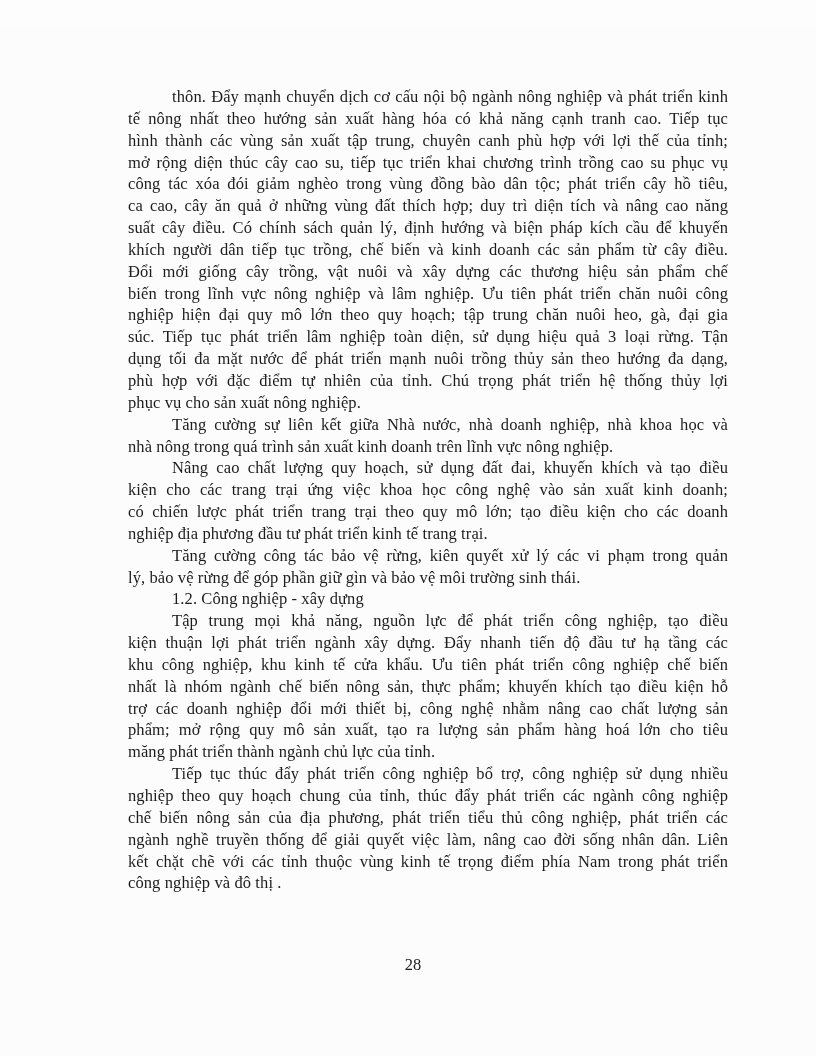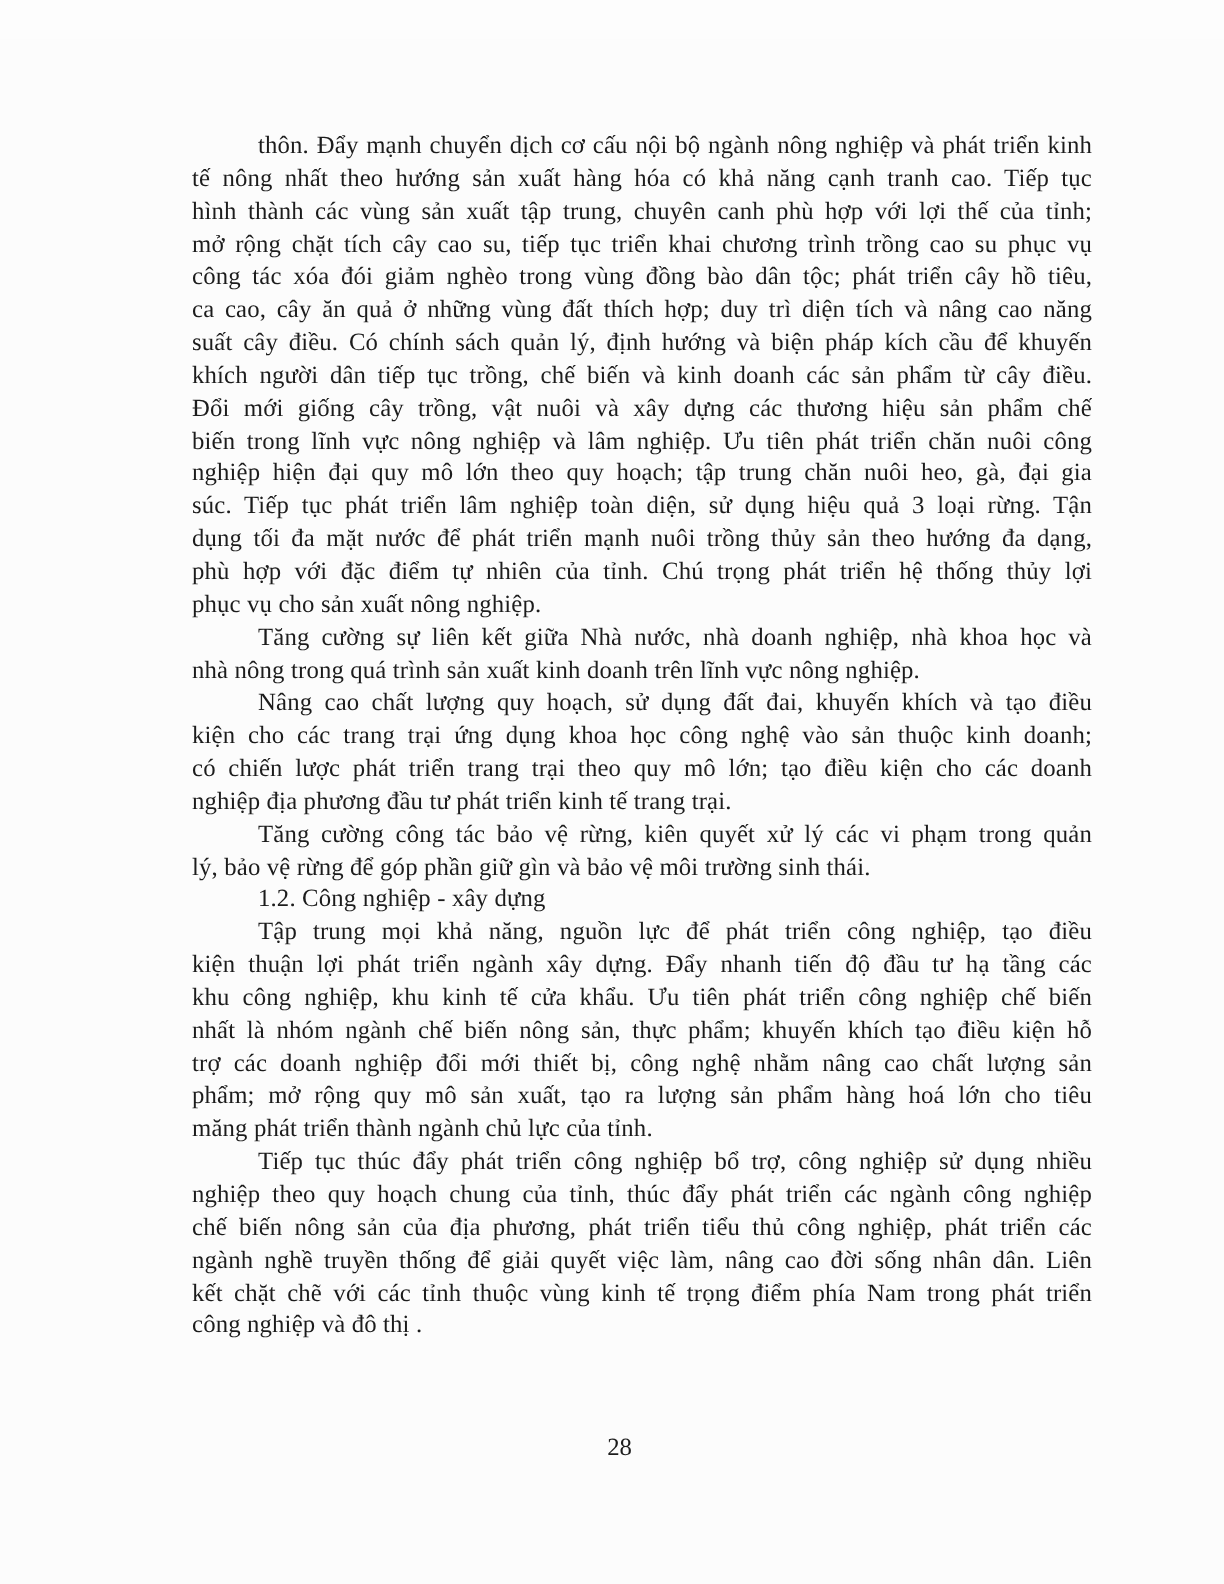--- a/index.html
+++ b/index.html
@@ -59,36 +59,36 @@
   }
 </style>
 </head>
 <body>
 
 <div class="page">
   <div class="text-block" id="text-block">
       <div class="tline just indent">thôn. Đẩy mạnh chuyển dịch cơ cấu nội bộ ngành nông nghiệp và phát triển kinh</div>
       <div class="tline just">tế nông nhất theo hướng sản xuất hàng hóa có khả năng cạnh tranh cao. Tiếp tục</div>
       <div class="tline just">hình thành các vùng sản xuất tập trung, chuyên canh phù hợp với lợi thế của tỉnh;</div>
-      <div class="tline just">mở rộng chặt tích cây cao su, tiếp tục triển khai chương trình trồng cao su phục vụ</div>
+      <div class="tline just">mở rộng diện thúc cây cao su, tiếp tục triển khai chương trình trồng cao su phục vụ</div>
       <div class="tline just">công tác xóa đói giảm nghèo trong vùng đồng bào dân tộc; phát triển cây hồ tiêu,</div>
       <div class="tline just">ca cao, cây ăn quả ở những vùng đất thích hợp; duy trì diện tích và nâng cao năng</div>
       <div class="tline just">suất cây điều. Có chính sách quản lý, định hướng và biện pháp kích cầu để khuyến</div>
       <div class="tline just">khích người dân tiếp tục trồng, chế biến và kinh doanh các sản phẩm từ cây điều.</div>
       <div class="tline just">Đổi mới giống cây trồng, vật nuôi và xây dựng các thương hiệu sản phẩm chế</div>
       <div class="tline just">biến trong lĩnh vực nông nghiệp và lâm nghiệp. Ưu tiên phát triển chăn nuôi công</div>
       <div class="tline just">nghiệp hiện đại quy mô lớn theo quy hoạch; tập trung chăn nuôi heo, gà, đại gia</div>
       <div class="tline just">súc. Tiếp tục phát triển lâm nghiệp toàn diện, sử dụng hiệu quả 3 loại rừng. Tận</div>
       <div class="tline just">dụng tối đa mặt nước để phát triển mạnh nuôi trồng thủy sản theo hướng đa dạng,</div>
       <div class="tline just">phù hợp với đặc điểm tự nhiên của tỉnh. Chú trọng phát triển hệ thống thủy lợi</div>
       <div class="tline">phục vụ cho sản xuất nông nghiệp.</div>
       <div class="tline just indent">Tăng cường sự liên kết giữa Nhà nước, nhà doanh nghiệp, nhà khoa học và</div>
       <div class="tline">nhà nông trong quá trình sản xuất kinh doanh trên lĩnh vực nông nghiệp.</div>
       <div class="tline just indent">Nâng cao chất lượng quy hoạch, sử dụng đất đai, khuyến khích và tạo điều</div>
-      <div class="tline just">kiện cho các trang trại ứng dụng khoa học công nghệ vào sản thuộc kinh doanh;</div>
+      <div class="tline just">kiện cho các trang trại ứng việc khoa học công nghệ vào sản xuất kinh doanh;</div>
       <div class="tline just">có chiến lược phát triển trang trại theo quy mô lớn; tạo điều kiện cho các doanh</div>
       <div class="tline">nghiệp địa phương đầu tư phát triển kinh tế trang trại.</div>
       <div class="tline just indent">Tăng cường công tác bảo vệ rừng, kiên quyết xử lý các vi phạm trong quản</div>
       <div class="tline">lý, bảo vệ rừng để góp phần giữ gìn và bảo vệ môi trường sinh thái.</div>
       <div class="tline indent">1.2.  Công nghiệp - xây dựng</div>
       <div class="tline just indent">Tập trung mọi khả năng, nguồn lực để phát triển công nghiệp, tạo điều</div>
       <div class="tline just">kiện thuận lợi phát triển ngành xây dựng. Đẩy nhanh tiến độ đầu tư hạ tầng các</div>
       <div class="tline just">khu công nghiệp, khu kinh tế cửa khẩu. Ưu tiên phát triển công nghiệp chế biến</div>
       <div class="tline just">nhất là nhóm ngành chế biến nông sản, thực phẩm; khuyến khích tạo điều kiện hỗ</div>
       <div class="tline just">trợ các doanh nghiệp đổi mới thiết bị, công nghệ nhằm nâng cao chất lượng sản</div>

